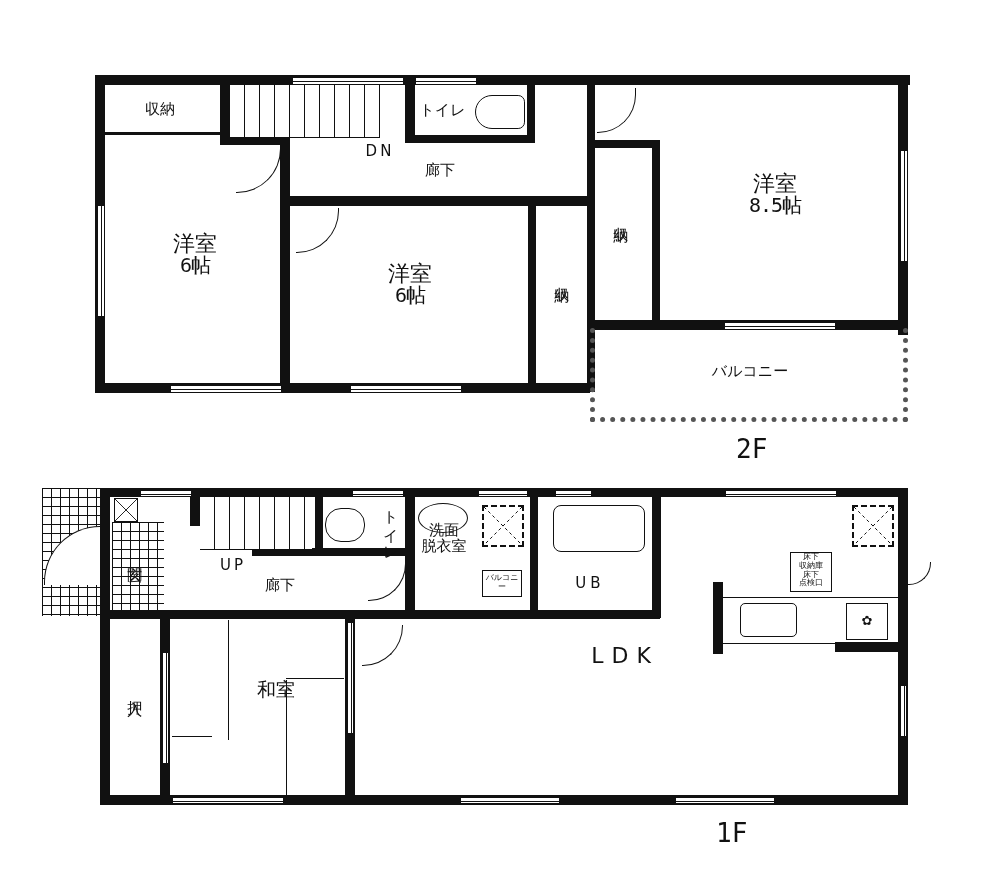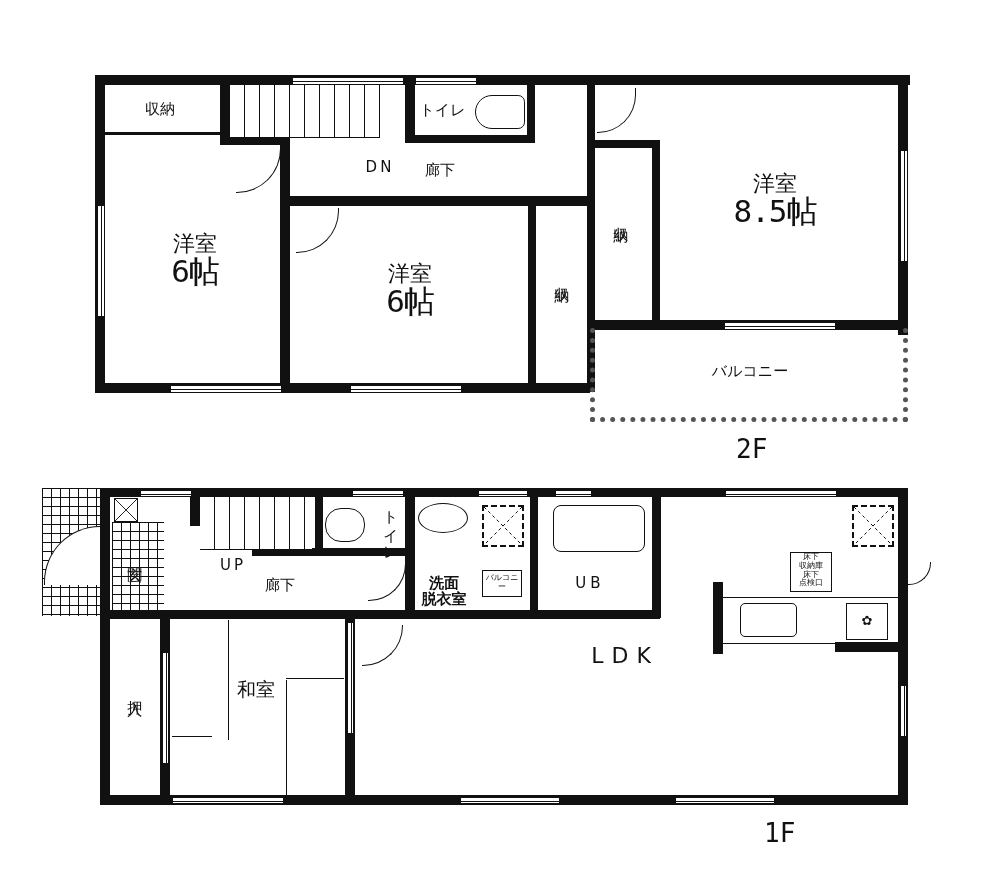--- a/index.html
+++ b/index.html
@@ -1,21 +1,21 @@
 <!DOCTYPE html>
 <html><head>
 <meta charset="utf-8">
 <style>
   html,body{margin:0;padding:0;background:#ffffff;}
   body{width:1000px;height:886px;position:relative;overflow:hidden;font-family:"DejaVu Sans","Liberation Sans",sans-serif;color:#111;}
   .abs{position:absolute;}
   .wall{position:absolute;background:#111;}
   .room-label{position:absolute;text-align:center;line-height:1.05;color:#111;}
   .name{font-size:22px;}
-  .size{font-size:31px;font-family:"DejaVu Sans Mono","Liberation Mono",monospace;letter-spacing:-1px;}
+  .size{font-size:20px;font-family:"DejaVu Sans Mono","Liberation Mono",monospace;letter-spacing:-1px;}
   .small{font-size:15px;}
   .vtext{writing-mode:vertical-rl;font-size:15px;letter-spacing:1px;}
   .floor-label{position:absolute;font-size:26px;font-family:"DejaVu Sans Mono","Liberation Mono",monospace;}
   .win{position:absolute;background:#fff;border:1px solid #111;}
   .win::after{content:"";position:absolute;background:#111;}
   .win.h::after{left:0;right:0;top:50%;height:1px;}
   .win.v::after{top:0;bottom:0;left:50%;width:1px;}
   .hatch{position:absolute;border:2px dashed #111;}
   .hatch svg{position:absolute;inset:0;width:100%;height:100%;}
   .marker{position:absolute;border:1.5px solid #111;font-size:8px;text-align:center;line-height:1.1;background:#fff;}
@@ -56,21 +56,21 @@
 
   <div class="abs" style="left:230px;top:85px;width:150px;height:52px;background:repeating-linear-gradient(90deg,#fff 0 14px,#111 14px 15px);border-bottom:1px solid #111;"></div>
 
   <div class="abs" style="left:475px;top:95px;width:48px;height:32px;border:1.5px solid #111;border-radius:20px 8px 8px 20px;"></div>
 
   <div class="abs" style="left:236px;top:148px;width:44px;height:44px;border:1.5px solid #111;border-left:none;border-top:none;border-radius:0 0 44px 0;"></div>
   <div class="abs" style="left:296px;top:208px;width:42px;height:44px;border:1.5px solid #111;border-left:none;border-top:none;border-radius:0 0 42px 0;"></div>
   <div class="abs" style="left:597px;top:88px;width:38px;height:44px;border:1.5px solid #111;border-left:none;border-top:none;border-radius:0 0 38px 0;"></div>
 
   <div class="room-label small" style="left:120px;top:102px;width:80px;">収納</div>
-  <div class="room-label small" style="left:355px;top:160px;width:50px;letter-spacing:3px;">DN</div>
+  <div class="room-label small" style="left:355px;top:144px;width:50px;letter-spacing:3px;">DN</div>
   <div class="room-label small" style="left:415px;top:103px;width:55px;">トイレ</div>
   <div class="room-label small" style="left:415px;top:163px;width:50px;">廊下</div>
 
   <div class="room-label" style="left:140px;top:232px;width:110px;">
     <div class="name">洋室</div>
     <div class="size">6帖</div>
   </div>
   <div class="room-label" style="left:355px;top:262px;width:110px;">
     <div class="name">洋室</div>
     <div class="size">6帖</div>
@@ -164,27 +164,27 @@
 
   <div class="abs" style="left:228px;top:620px;width:1px;height:120px;background:#111;"></div>
   <div class="abs" style="left:172px;top:736px;width:40px;height:1px;background:#111;"></div>
   <div class="abs" style="left:286px;top:680px;width:1px;height:117px;background:#111;"></div>
   <div class="abs" style="left:286px;top:678px;width:58px;height:1px;background:#111;"></div>
 
   <div class="room-label vtext" style="left:126px;top:555px;">玄関</div>
   <div class="room-label small" style="left:208px;top:558px;width:50px;letter-spacing:3px;">UP</div>
   <div class="room-label vtext" style="left:382px;top:500px;">トイレ</div>
   <div class="room-label small" style="left:255px;top:578px;width:50px;">廊下</div>
-  <div class="room-label small" style="left:414px;top:576px;width:60px;font-weight:bold;">
+  <div class="room-label small" style="left:414px;top:523px;width:60px;">
     <div>洗面</div>
     <div>脱衣室</div>
   </div>
   <div class="room-label small" style="left:565px;top:576px;width:50px;letter-spacing:4px;">UB</div>
   <div class="room-label vtext" style="left:126px;top:688px;">押入</div>
-  <div class="room-label" style="left:196px;top:680px;width:120px;">
+  <div class="room-label" style="left:216px;top:680px;width:120px;">
     <div class="name" style="font-size:19px;">和室</div>
   </div>
   <div class="room-label" style="left:555px;top:644px;width:140px;">
     <div class="name" style="letter-spacing:8px;">LDK</div>
   </div>
 
-  <div class="floor-label" style="left:764px;top:818px;">1F</div>
+  <div class="floor-label" style="left:716px;top:818px;">1F</div>
 </div>
 
 </body></html>

